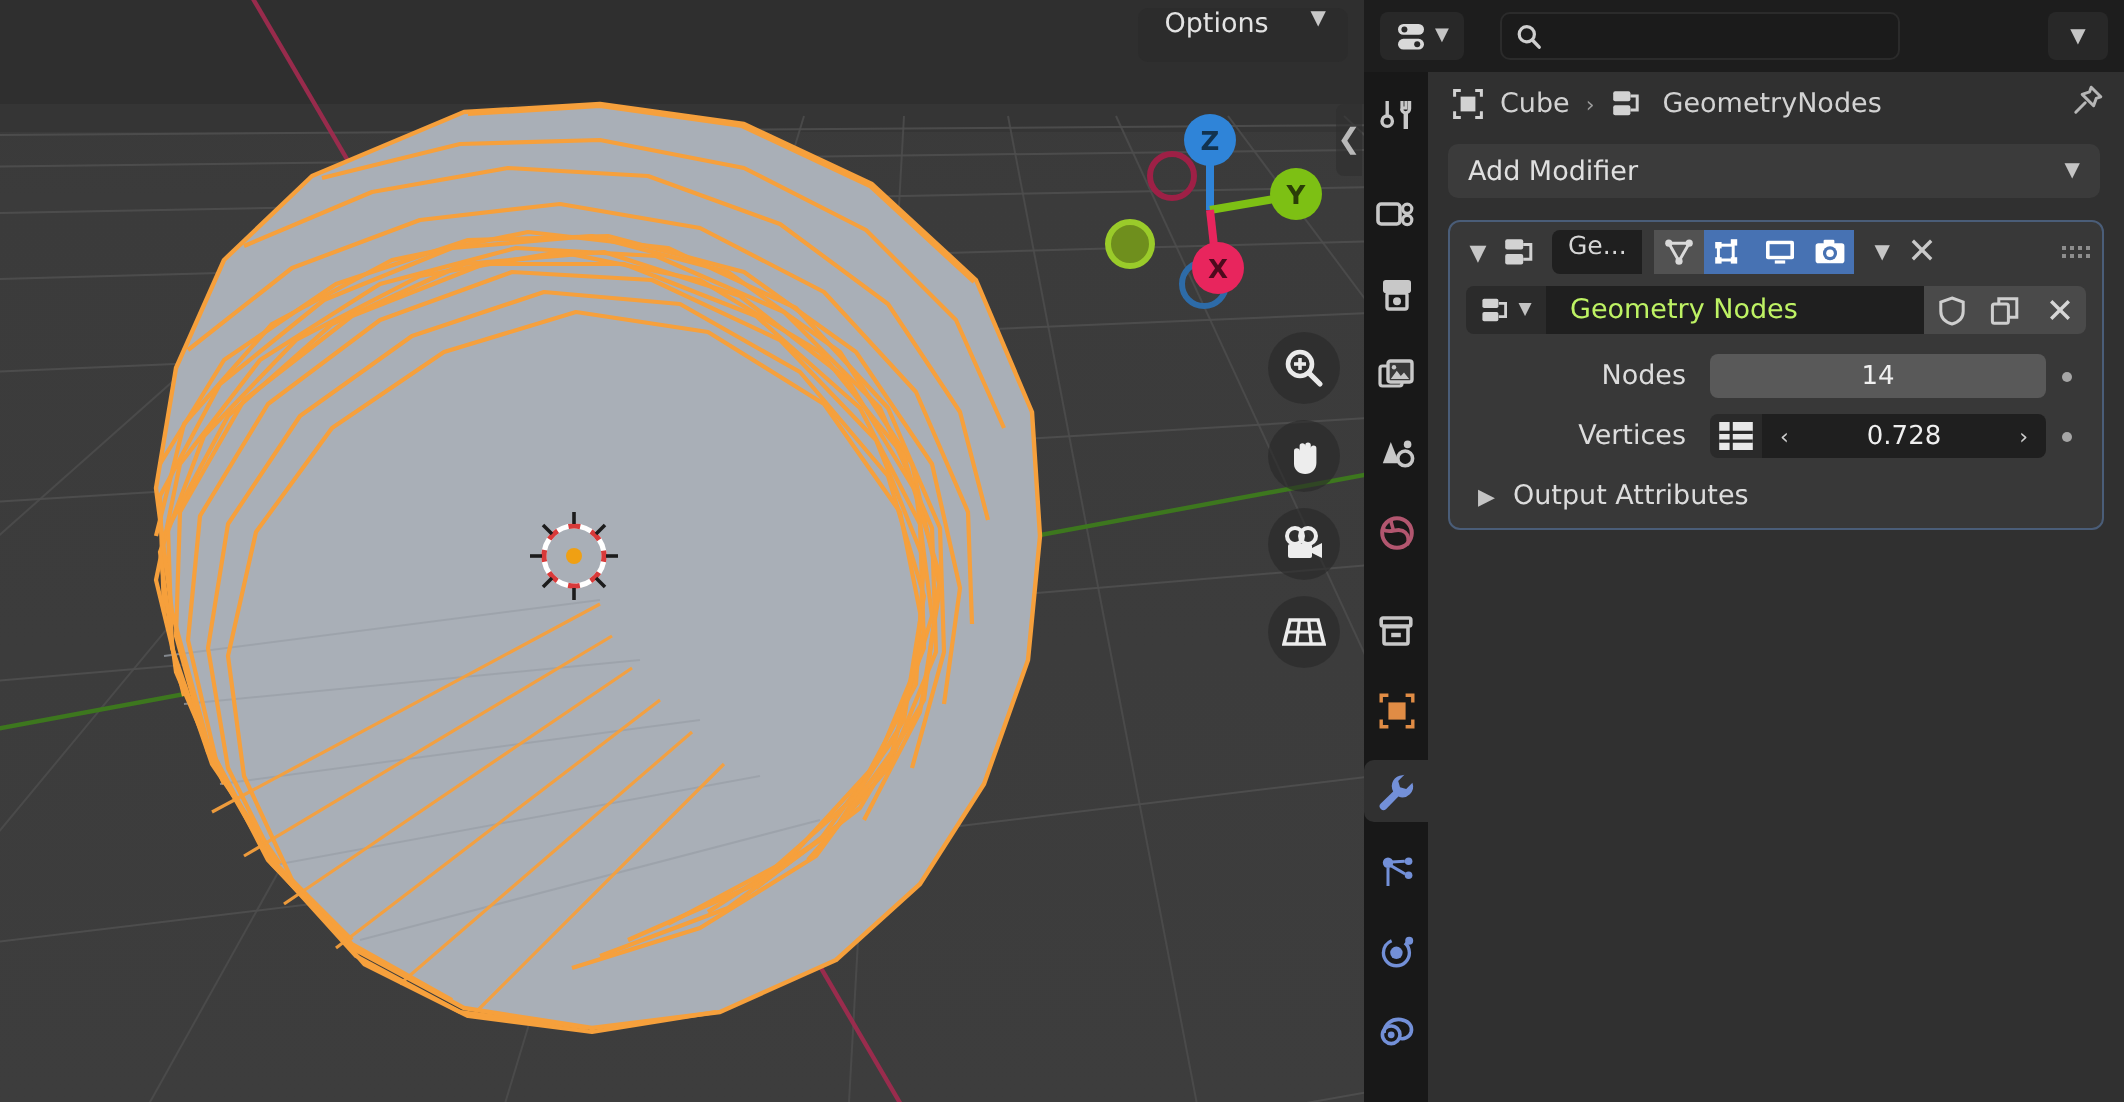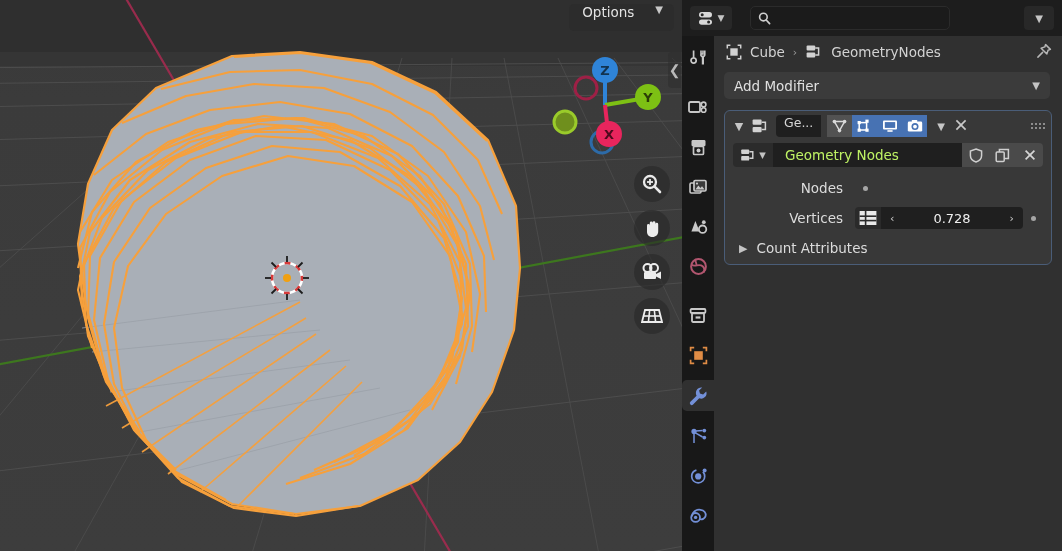--- a/index.html
+++ b/index.html
@@ -623,20 +623,21 @@
           <div class="ng-ico last">
             <svg width="14" height="14" viewBox="0 0 14 14">
               <line x1="2.6" y1="2.6" x2="11.4" y2="11.4" stroke="#d6d6d6" stroke-width="1.7"></line>
               <line x1="11.4" y1="2.6" x2="2.6" y2="11.4" stroke="#d6d6d6" stroke-width="1.7"></line>
             </svg>
           </div>
         </div>
 
         <div class="prop-row">
           <div class="prop-label">Nodes</div>
+          <div class="prop-field">14</div>
           <div class="prop-dot">
               <i></i>
             </div>
         </div>
 
         <div class="prop-row">
           <div class="prop-label">Vertices</div>
           <div id="rot-field">
             <div id="rot-matrix-ico">
               <svg width="18" height="16" viewBox="0 0 18 16">
@@ -652,19 +653,19 @@
               <span class="arr">›</span>
             </div>
           </div>
           <div class="prop-dot">
               <i></i>
             </div>
         </div>
 
         <div id="output-attrs">
           <span class="chev">▶</span>
-          <span>Count Attributes</span>
+          <span>Output Attributes</span>
         </div>
       </div>
 
     </div>
   </div>
 </div>
 
 </body></html>

